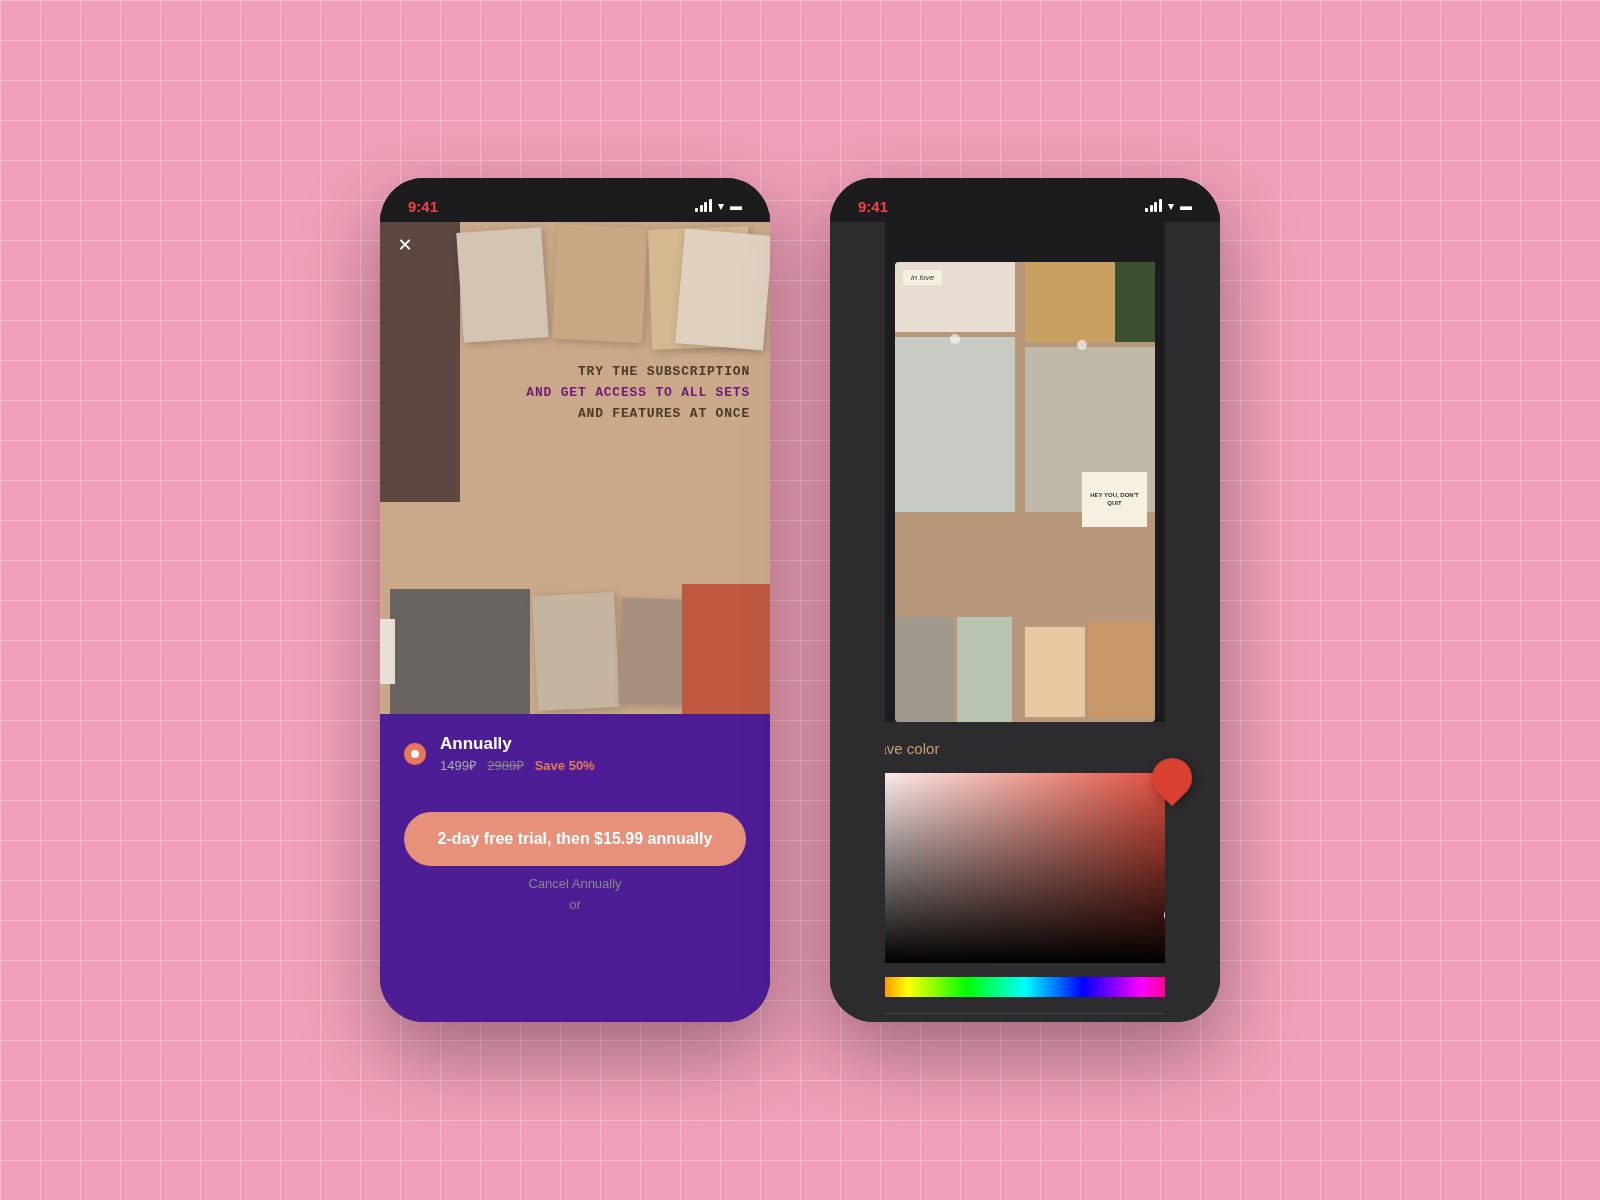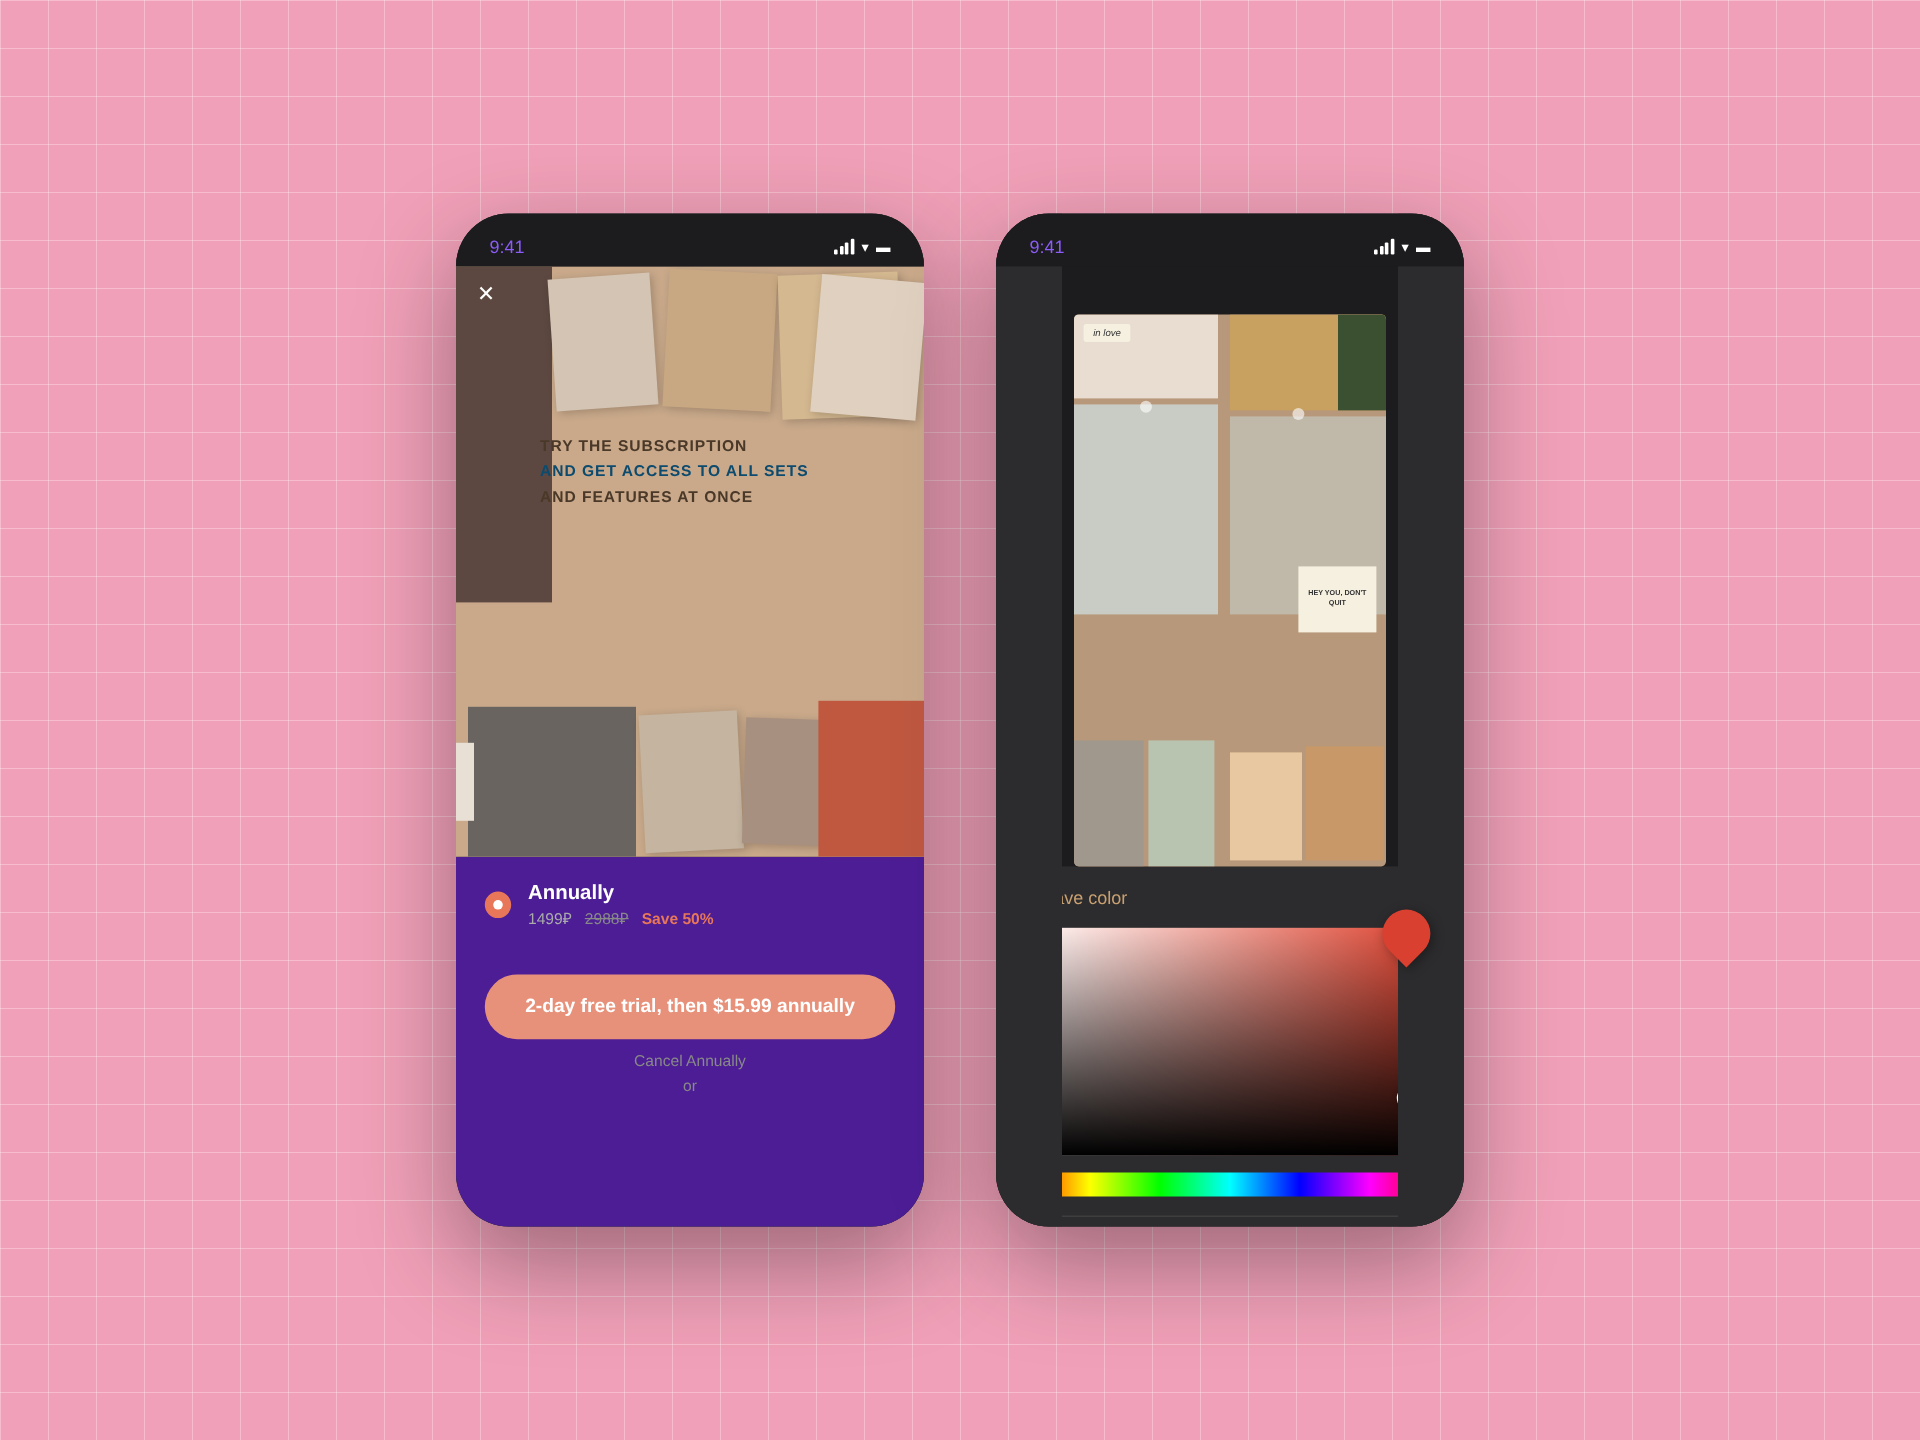--- a/index.html
+++ b/index.html
@@ -36,22 +36,22 @@
       justify-content: space-between;
       align-items: center;
       padding: 12px 28px 0;
       height: 44px;
       background: #1c1c1e;
       position: relative;
       z-index: 10;
     }
     .status-bar .time {
       font-size: 15px;
-      font-weight: 400;
-      color: #8b5cf6;
+      font-weight: 700;
+      color: #ef4444;
     }
     .status-icons {
       display: flex;
       align-items: center;
       gap: 6px;
     }
     .signal-bars {
       display: flex;
       align-items: flex-end;
       gap: 1.5px;
@@ -265,23 +265,23 @@
   <div class="top-image" style="height:492px; position:relative; overflow:hidden; background: #c9a98a;">
 
     <div style="position:absolute;left:0;top:0;width:80px;height:280px;background:#5c4840;"></div>
     <div style="position:absolute;top:8px;left:80px;width:85px;height:110px;transform:rotate(-4deg);background:#d4c4b4;box-shadow:2px 2px 8px rgba(0,0,0,0.2);"></div>
     <div style="position:absolute;top:4px;left:175px;width:90px;height:115px;transform:rotate(3deg);background:#c8a882;box-shadow:2px 2px 8px rgba(0,0,0,0.2);"></div>
     <div style="position:absolute;top:6px;left:270px;width:100px;height:120px;transform:rotate(-2deg);background:#d4b890;box-shadow:2px 2px 8px rgba(0,0,0,0.2);"></div>
     <div style="position:absolute;top:10px;left:300px;width:88px;height:115px;transform:rotate(5deg);background:#e0d0c0;box-shadow:2px 2px 8px rgba(0,0,0,0.2);"></div>
 
     <div style="position:absolute;top:8px;left:10px;width:30px;height:30px;display:flex;align-items:center;justify-content:center;color:#fff;font-size:18px;font-weight:300;z-index:10;">✕</div>
 
-    <div style="position:absolute;top:140px;left:70px;right:20px;background:rgba(201,169,138,0.0);text-align:left;">
+    <div style="position:absolute;top:140px;left:70px;right:20px;background:rgba(201,169,138,0.0);text-align:right;font-family:Liberation Mono, monospace;">
       <p style="font-size:13px;font-weight:800;letter-spacing:0.8px;color:#4a3828;line-height:1.6;">TRY THE SUBSCRIPTION</p>
-      <p style="font-size:13px;font-weight:800;letter-spacing:0.8px;color:#0c4a6e;line-height:1.6;">AND GET ACCESS TO ALL SETS</p>
+      <p style="font-size:13px;font-weight:800;letter-spacing:0.8px;color:#701a75;line-height:1.6;">AND GET ACCESS TO ALL SETS</p>
       <p style="font-size:13px;font-weight:800;letter-spacing:0.8px;color:#4a3828;line-height:1.6;">AND FEATURES AT ONCE</p>
     </div>
 
     <div style="position:absolute;bottom:0;left:10px;width:140px;height:125px;background:#6a6460;"></div>
     <div style="position:absolute;bottom:5px;left:155px;width:82px;height:115px;transform:rotate(-3deg);background:#c4b4a0;box-shadow:2px 2px 8px rgba(0,0,0,0.2);"></div>
     <div style="position:absolute;bottom:10px;left:240px;width:75px;height:105px;transform:rotate(2deg);background:#a89080;box-shadow:2px 2px 8px rgba(0,0,0,0.2);"></div>
     <div style="position:absolute;bottom:0;right:0;width:88px;height:130px;background:#c05840;"></div>
     <div style="position:absolute;bottom:30px;left:-5px;width:20px;height:65px;background:#e8e0d4;"></div>
   </div>
 

